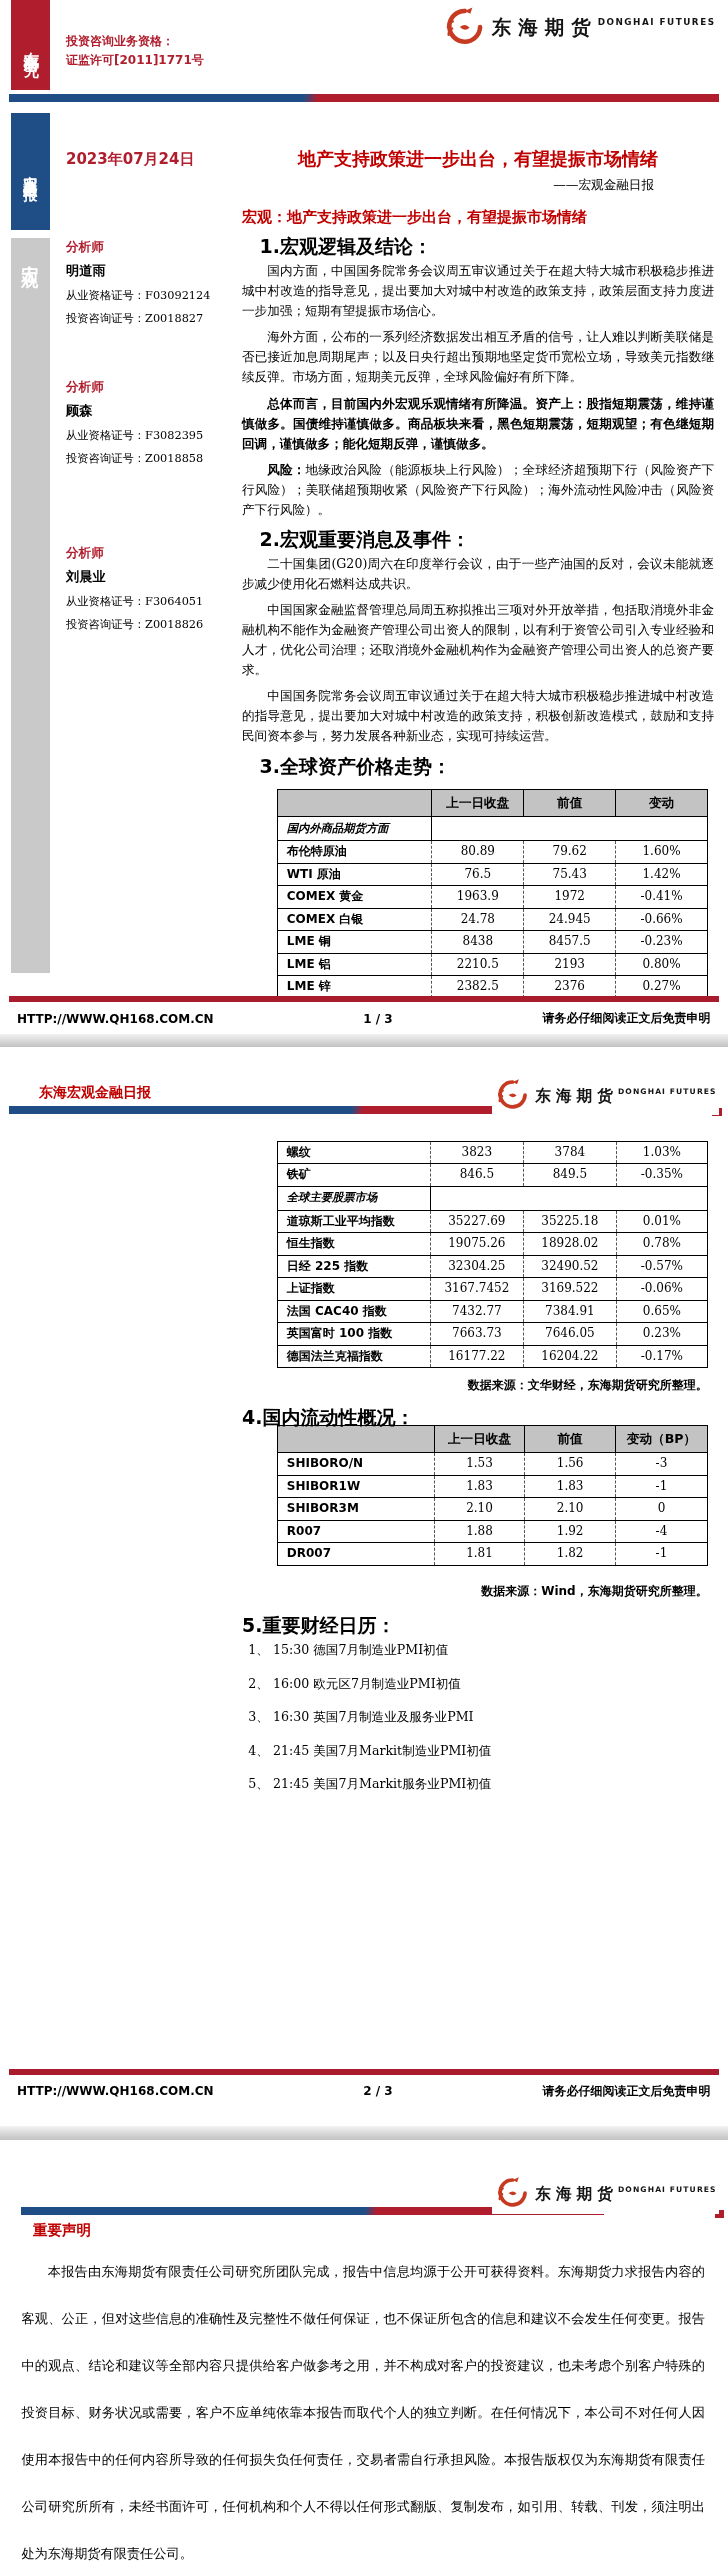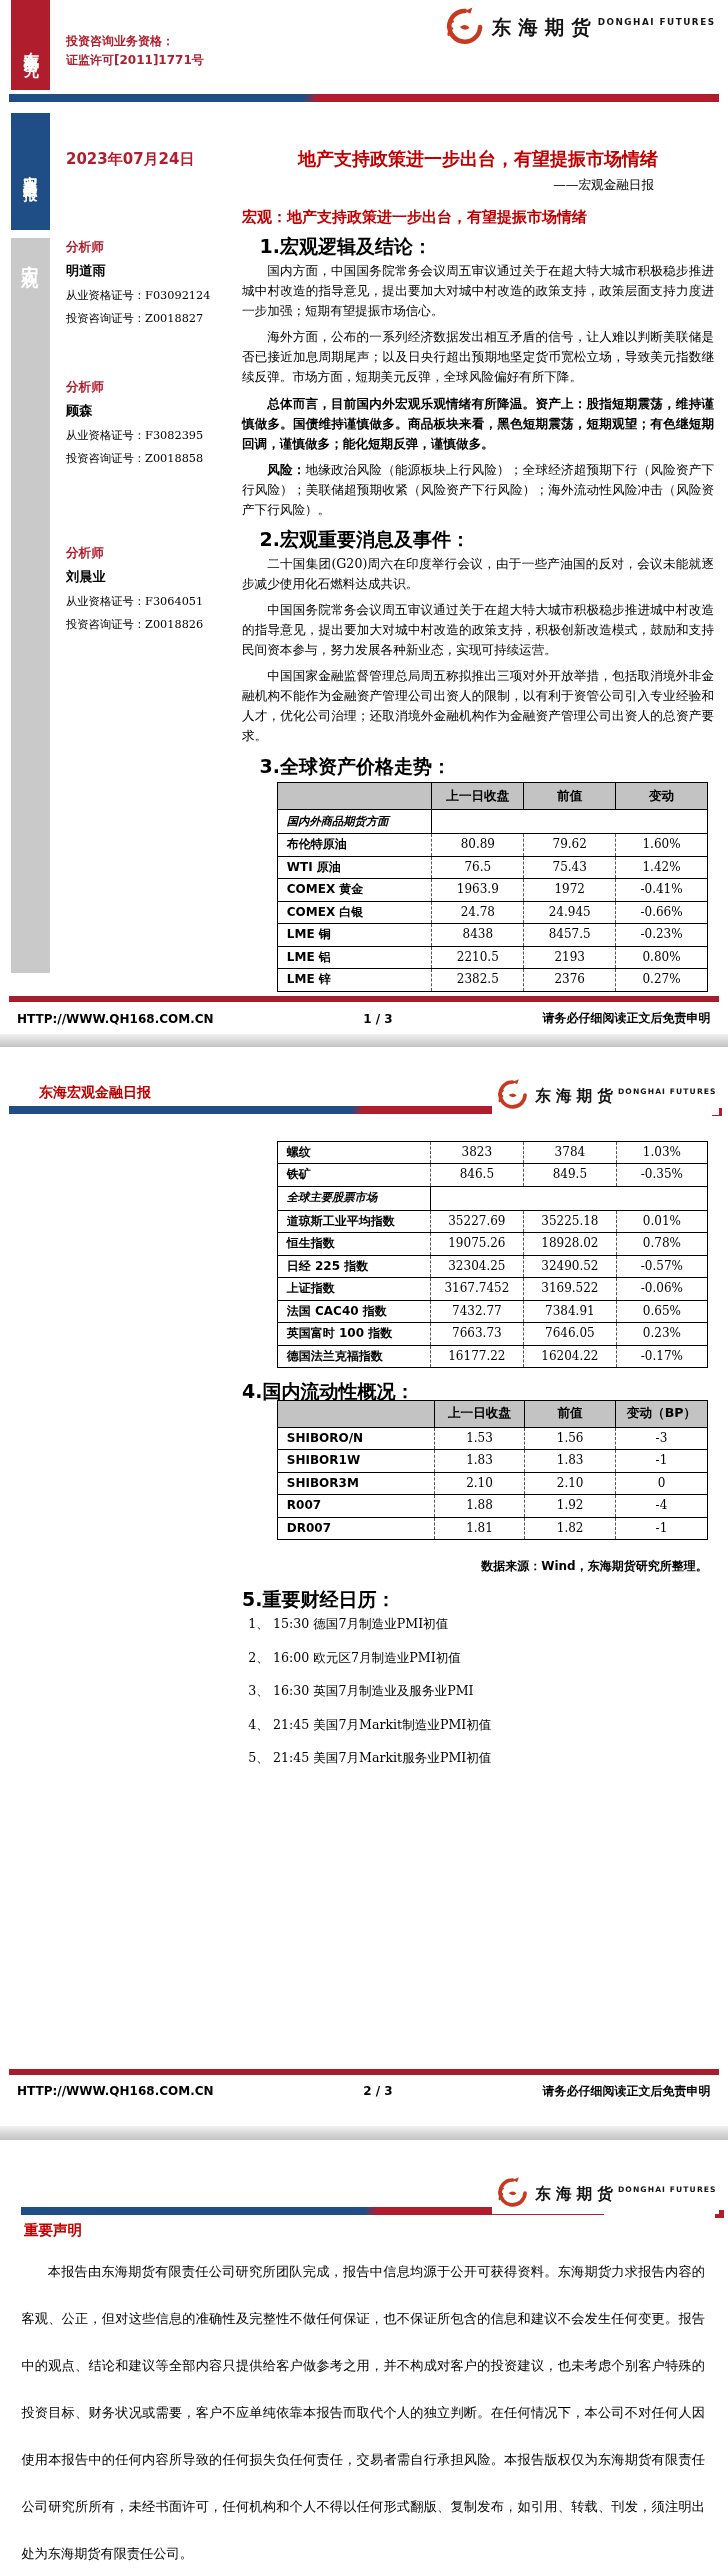--- a/index.html
+++ b/index.html
@@ -68,21 +68,21 @@
   .main{position:absolute;left:242px;width:472px;top:149px;}
   .title{text-align:center;color:#c00000;font-weight:bold;font-size:18px;line-height:20px;}
   .subtitle{text-align:right;padding-right:60px;font-size:12.6px;line-height:14px;margin-top:8.8px;}
   .sec-heading{color:#c00000;font-weight:bold;font-size:15px;line-height:17.6px;margin-top:17.6px;}
   .h-num{font-weight:bold;font-size:19px;line-height:16.4px;margin:11.3px 0 0 17.6px;}
   p.body{font-size:12.6px;line-height:20px;text-indent:2em;text-align:justify;margin:6.3px 0 0 0;}
   p.bbold{font-family:"DejaVu Sans","Liberation Sans",sans-serif;font-weight:bold;}
   .risk-label{font-family:"DejaVu Sans","Liberation Sans",sans-serif;font-weight:bold;}
 
   
-  .atable{border-collapse:collapse;border:1.3px solid #000;margin:8px 0 0 35px;width:431px;}
+  .atable{border-collapse:collapse;border:1.3px solid #000;margin:15px 0 0 35px;width:431px;}
   .atable th{background:#c3c3c3;border:0.6px solid #000;font-family:"DejaVu Sans","Liberation Sans",sans-serif;
              font-weight:bold;font-size:12.6px;height:24px;}
   .atable td{border-top:0.6px solid #000;font-size:12px;text-align:center;height:19.5px;line-height:19.5px;}
   .atable td.lbl{text-align:left;padding-left:8.8px;font-family:"DejaVu Sans","Liberation Sans",sans-serif;
                  font-weight:bold;width:152px;}
   .atable td.num{border-left:0.6px dashed #555;width:93px;}
   .atable tr.section td{font-style:italic;font-family:"DejaVu Sans","Liberation Sans",sans-serif;
                         font-weight:bold;font-size:11.3px;height:21px;}
   .atable td.seclbl{text-align:left;padding-left:8.8px;border-right:0.6px solid #000;}
   .atable td.secempty{border-left:none;}
@@ -104,21 +104,21 @@
   .footbar{position:absolute;left:8.8px;width:710px;height:6.3px;background:#a81c2e;}
   .footbar-p1{top:996px;} .footbar-p2{top:1022px;}
   .footrow{position:absolute;left:17px;right:17.6px;display:flex;justify-content:space-between;
            align-items:center;font-family:"DejaVu Sans","Liberation Sans",sans-serif;
            font-weight:bold;font-size:12px;}
   .footrow-p1{top:1010px;} .footrow-p2{top:1036px;}
   .foot-center{position:absolute;left:0;right:0;text-align:center;}
   .footrow span{position:relative;z-index:1;background:transparent;}
 
   
-  .p3-heading{position:absolute;left:24px;top:81px;color:#c00000;font-weight:bold;font-size:14.5px;}
+  .p3-heading{position:absolute;left:33px;top:81px;color:#c00000;font-weight:bold;font-size:14.5px;}
   .disclaimer{position:absolute;left:21.4px;right:23px;top:108px;font-size:13.2px;line-height:47px;
               text-indent:2em;text-align:justify;}
 </style>
 </head>
 <body>
 
 <div class="doc">
 
   <div class="page" id="page1">
     <div class="vbox vbox-research">
@@ -179,22 +179,22 @@
       <div class="title sans">地产支持政策进一步出台，有望提振市场情绪</div>
       <div class="subtitle">——宏观金融日报</div>
       <div class="sec-heading sans">宏观：地产支持政策进一步出台，有望提振市场情绪</div>
       <div class="h-num sans">1.宏观逻辑及结论：</div>
       <p class="body">国内方面，中国国务院常务会议周五审议通过关于在超大特大城市积极稳步推进城中村改造的指导意见，提出要加大对城中村改造的政策支持，政策层面支持力度进一步加强；短期有望提振市场信心。</p>
       <p class="body">海外方面，公布的一系列经济数据发出相互矛盾的信号，让人难以判断美联储是否已接近加息周期尾声；以及日央行超出预期地坚定货币宽松立场，导致美元指数继续反弹。市场方面，短期美元反弹，全球风险偏好有所下降。</p>
       <p class="body bbold">总体而言，目前国内外宏观乐观情绪有所降温。资产上：股指短期震荡，维持谨慎做多。国债维持谨慎做多。商品板块来看，黑色短期震荡，短期观望；有色继短期回调，谨慎做多；能化短期反弹，谨慎做多。</p>
       <p class="body"><span class="risk-label">风险：</span><span>地缘政治风险（能源板块上行风险）；全球经济超预期下行（风险资产下行风险）；美联储超预期收紧（风险资产下行风险）；海外流动性风险冲击（风险资产下行风险）。</span></p>
       <div class="h-num sans">2.宏观重要消息及事件：</div>
       <p class="body">二十国集团(G20)周六在印度举行会议，由于一些产油国的反对，会议未能就逐步减少使用化石燃料达成共识。</p>
+      <p class="body">中国国家金融监督管理总局周五称拟推出三项对外开放举措，包括取消境外非金融机构不能作为金融资产管理公司出资人的限制，以有利于资管公司引入专业经验和人才，优化公司治理；还取消境外金融机构作为金融资产管理公司出资人的总资产要求。</p>
       <p class="body">中国国务院常务会议周五审议通过关于在超大特大城市积极稳步推进城中村改造的指导意见，提出要加大对城中村改造的政策支持，积极创新改造模式，鼓励和支持民间资本参与，努力发展各种新业态，实现可持续运营。</p>
-      <p class="body">中国国家金融监督管理总局周五称拟推出三项对外开放举措，包括取消境外非金融机构不能作为金融资产管理公司出资人的限制，以有利于资管公司引入专业经验和人才，优化公司治理；还取消境外金融机构作为金融资产管理公司出资人的总资产要求。</p>
       <div class="h-num sans">3.全球资产价格走势：</div>
 
       <table class="atable">
         <thead>
           <tr>
             <th></th>
             <th>上一日收盘</th>
             <th>前值</th>
             <th>变动</th>
           </tr>
@@ -345,20 +345,21 @@
             </tr>
             <tr>
               <td class="lbl">德国法兰克福指数</td>
               <td class="num">16177.22</td>
               <td class="num">16204.22</td>
               <td class="num">-0.17%</td>
             </tr>
           </tbody>
       </table>
 
+      <div class="source">数据来源：文华财经，东海期货研究所整理。</div>
       <div class="h-num sans h4">4.国内流动性概况：</div>
 
       <table class="atable liq">
         <thead>
           <tr>
             <th></th>
             <th>上一日收盘</th>
             <th>前值</th>
             <th>变动（BP）</th>
           </tr>

